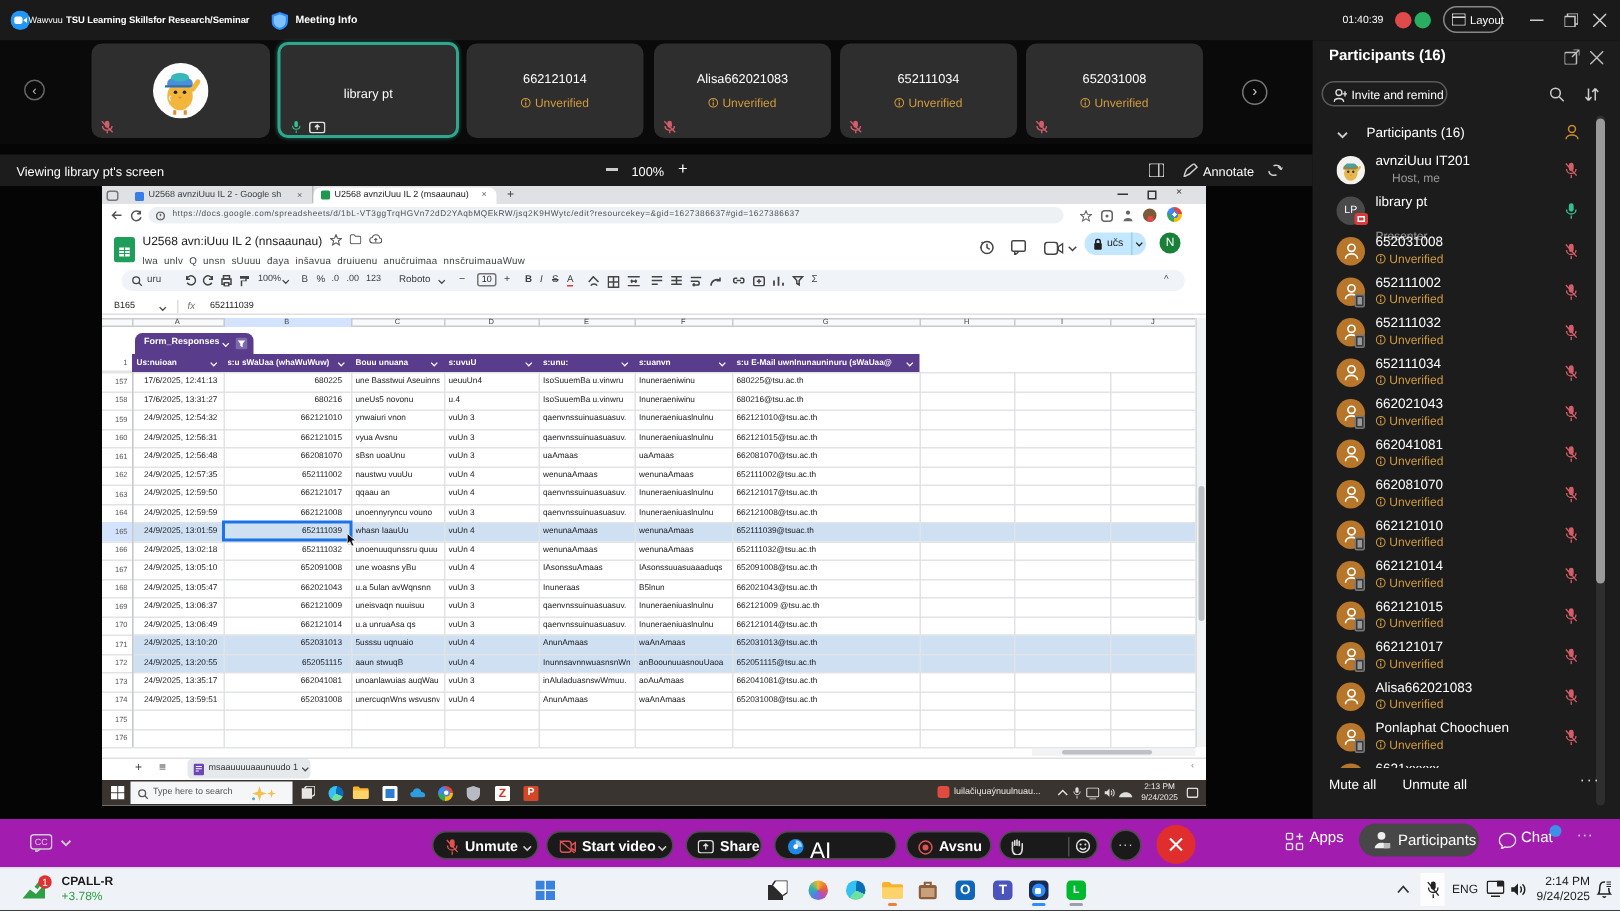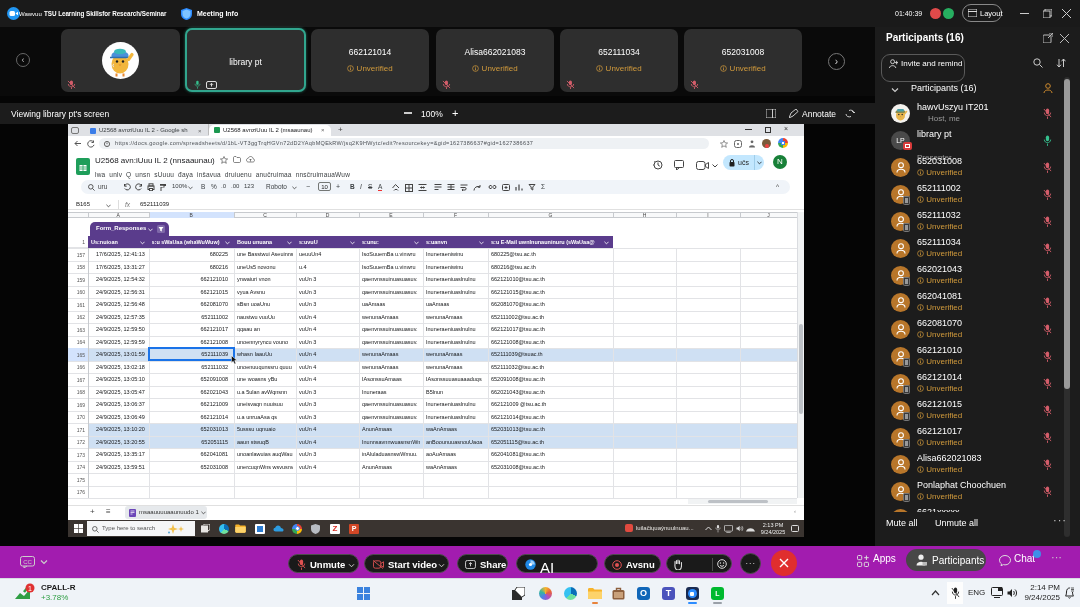--- a/index.html
+++ b/index.html
@@ -679,21 +679,21 @@
   <div class="abs" style="left:875px;top:27px;width:205px;height:519px;background:#1c1c1c;" id="panel">
     <div class="abs w" style="left:11px;top:5px;font-size:10px;font-weight:bold;">Participants (16)</div>
     <svg class="abs" style="left:168px;top:6px" width="10" height="10" viewBox="0 0 10 10">
         <rect x="0" y="2" width="8" height="8" rx="1" fill="none" stroke="#bbb"></rect>
         <path d="M5 5 L10 0 M6 0 H10 V4" fill="none" stroke="#bbb"></path>
       </svg>
     <svg class="abs" style="left:185px;top:7px" width="9" height="9" viewBox="0 0 9 9">
         <path d="M0 0 L9 9 M9 0 L0 9" stroke="#bbb"></path>
       </svg>
 
-    <div class="abs" style="left:6px;top:27px;width:84px;height:28px;border:1px solid #5a5a5a;border-radius:9px;">
+    <div class="abs" style="left:6px;top:27px;width:84px;height:17px;border:1px solid #5a5a5a;border-radius:9px;">
       <svg class="abs" style="left:7px;top:3.5px" width="9" height="9" viewBox="0 0 10 10">
           <circle cx="4" cy="3" r="2.2" fill="none" stroke="#ddd"></circle>
           <path d="M0.5 10 C0.5 6.5 7.5 6.5 7.5 10" fill="none" stroke="#ddd"></path>
           <path d="M8.5 2 V6 M6.5 4 H10.5" stroke="#ddd"></path>
         </svg>
       <div class="abs w" style="left:19px;top:4px;font-size:8px;">Invite and remind</div>
     </div>
     <svg class="abs" style="left:158px;top:31px" width="10" height="10" viewBox="0 0 10 10">
         <circle cx="4" cy="4" r="3.2" fill="none" stroke="#ccc"></circle>
         <line x1="6.5" y1="6.5" x2="9.5" y2="9.5" stroke="#ccc"></line>
@@ -716,21 +716,21 @@
           <svg class="abs" style="left:16px;top:4px" width="19" height="19" viewBox="0 0 19 19">
             <circle cx="9.5" cy="9.5" r="9.5" fill="#f4f2ee"></circle>
             <ellipse cx="9.5" cy="11.5" rx="4.5" ry="5" fill="#e8b64d"></ellipse>
             <path d="M4.5 8 C4.5 4.5 14.5 4.5 14.5 8 L14.5 9 L4.5 9 Z" fill="#8a8a4a"></path>
             <rect x="6" y="5" width="7" height="2.5" rx="1.2" fill="#4aa0a8"></rect>
             <circle cx="7.8" cy="10.5" r="0.8" fill="#333"></circle>
             <circle cx="11.2" cy="10.5" r="0.8" fill="#333"></circle>
             <path d="M8.8 12.5 L9.5 13.3 L10.2 12.5 Z" fill="#d97b2e"></path>
             <path d="M13.5 10 L15.5 7.5" stroke="#e8b64d" stroke-width="1.6" stroke-linecap="round"></path>
           </svg>
-          <div class="abs w" style="left:42px;top:2px;font-size:9px;white-space:nowrap;">hawvUszyu IT201</div>
+          <div class="abs w" style="left:42px;top:2px;font-size:9px;white-space:nowrap;">avnziUuu IT201</div>
           <div class="abs" style="left:42px;top:13.5px;font-size:8px;color:#9a9a9a;white-space:nowrap;padding-left:11px;">Host, me</div>
           <svg class="abs" style="left:168px;top:8px" width="9" height="11" viewBox="0 0 10 12">
             <g stroke="#d45d6a" fill="none">
               <rect x="3.2" y="0.5" width="3.6" height="6.2" rx="1.8" fill="#d45d6a" stroke="none"></rect>
               <path d="M1.5 5 C1.5 9.5 8.5 9.5 8.5 5 M5 9.5 V12"></path>
               <line x1="1" y1="1" x2="9" y2="10"></line>
             </g>
           </svg>
         </div>
     <div class="abs" style="left:0;top:27px;width:205px;height:27px;">

